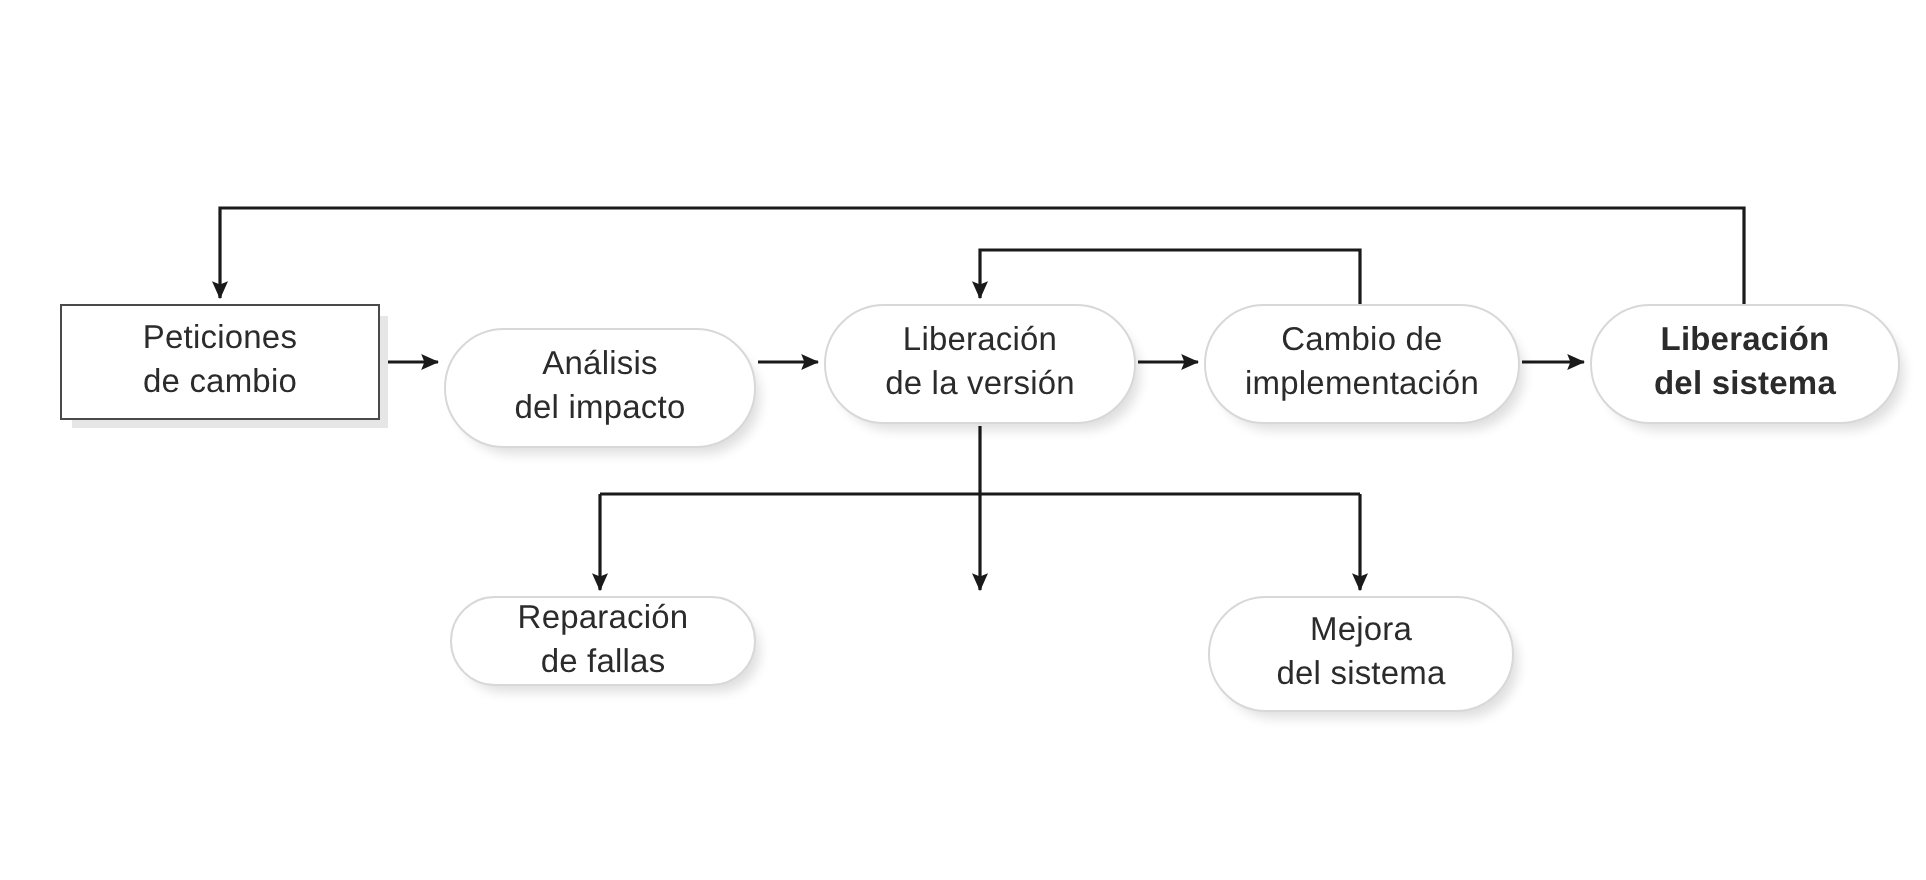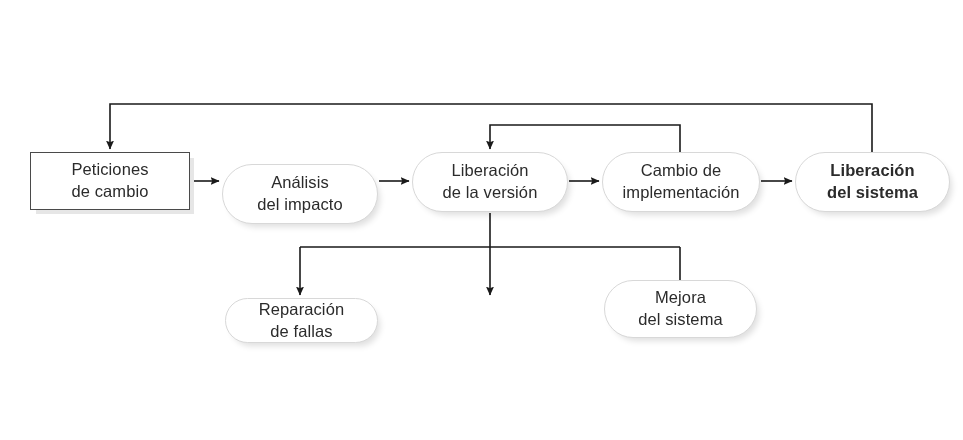--- a/index.html
+++ b/index.html
@@ -109,18 +109,18 @@
     <span class="label">Liberación
 del sistema</span>
   </div>
 
   <div class="node stadium" style="left:225px; top:298px; width:153px; height:45px;">
     <span class="label">Reparación
 de fallas</span>
   </div>
 
 
-  <div class="node stadium" style="left:604px; top:280px; width:153px; height:58px;">
+  <div class="node stadium" style="left:604px; top:298px; width:153px; height:58px;">
     <span class="label">Mejora
 del sistema</span>
   </div>
 
 </div>
 
 </body></html>

